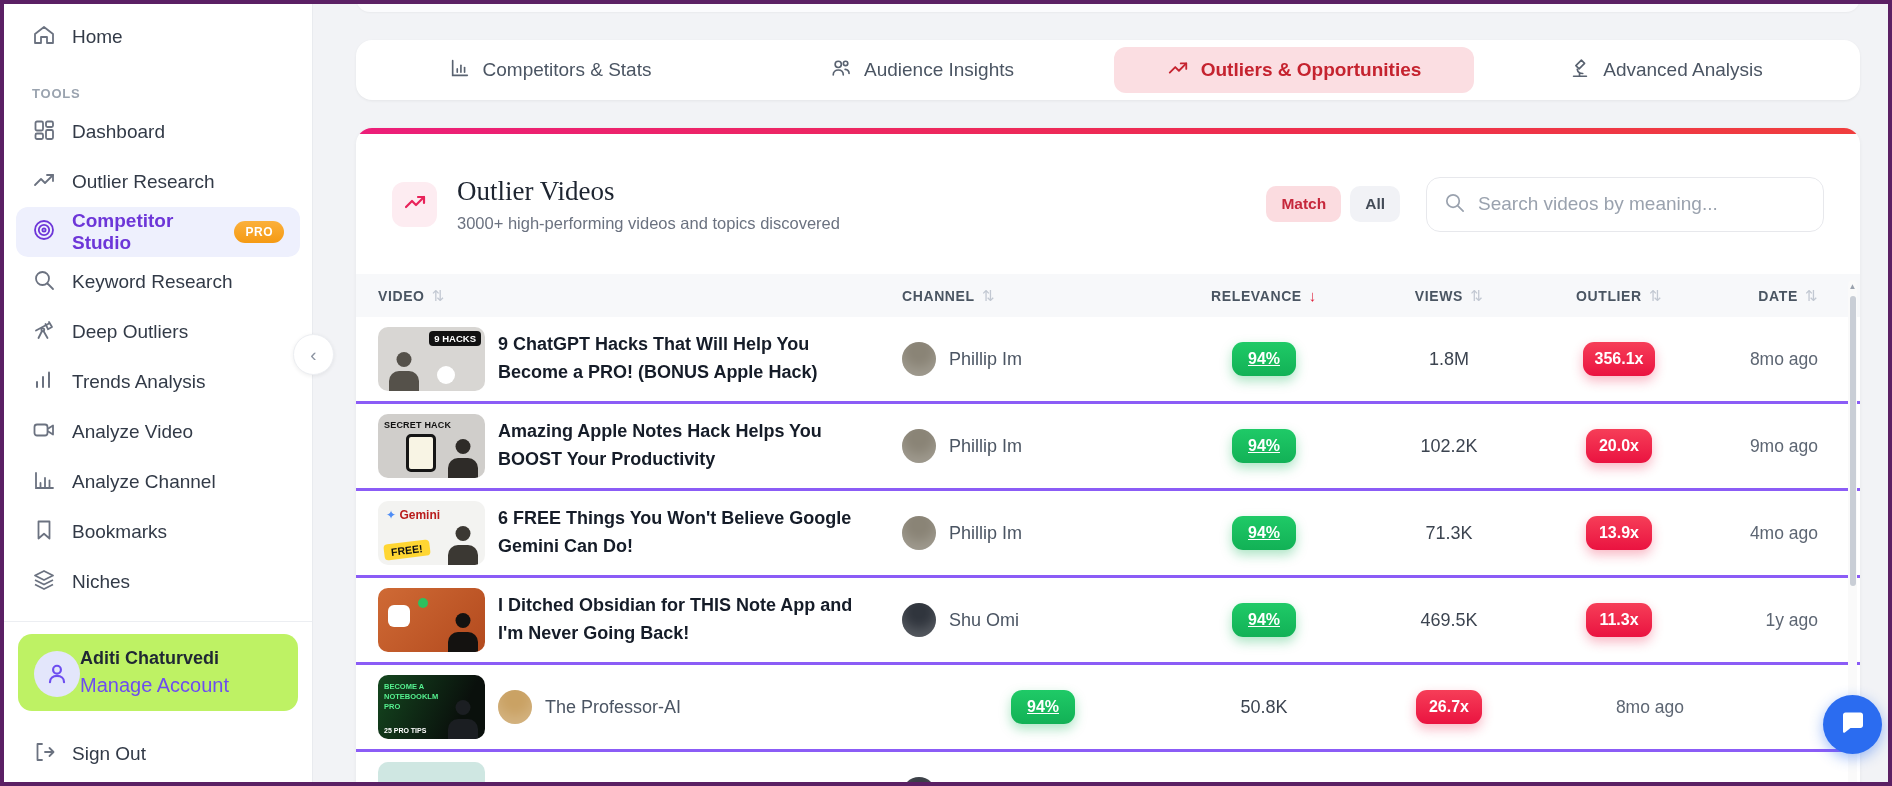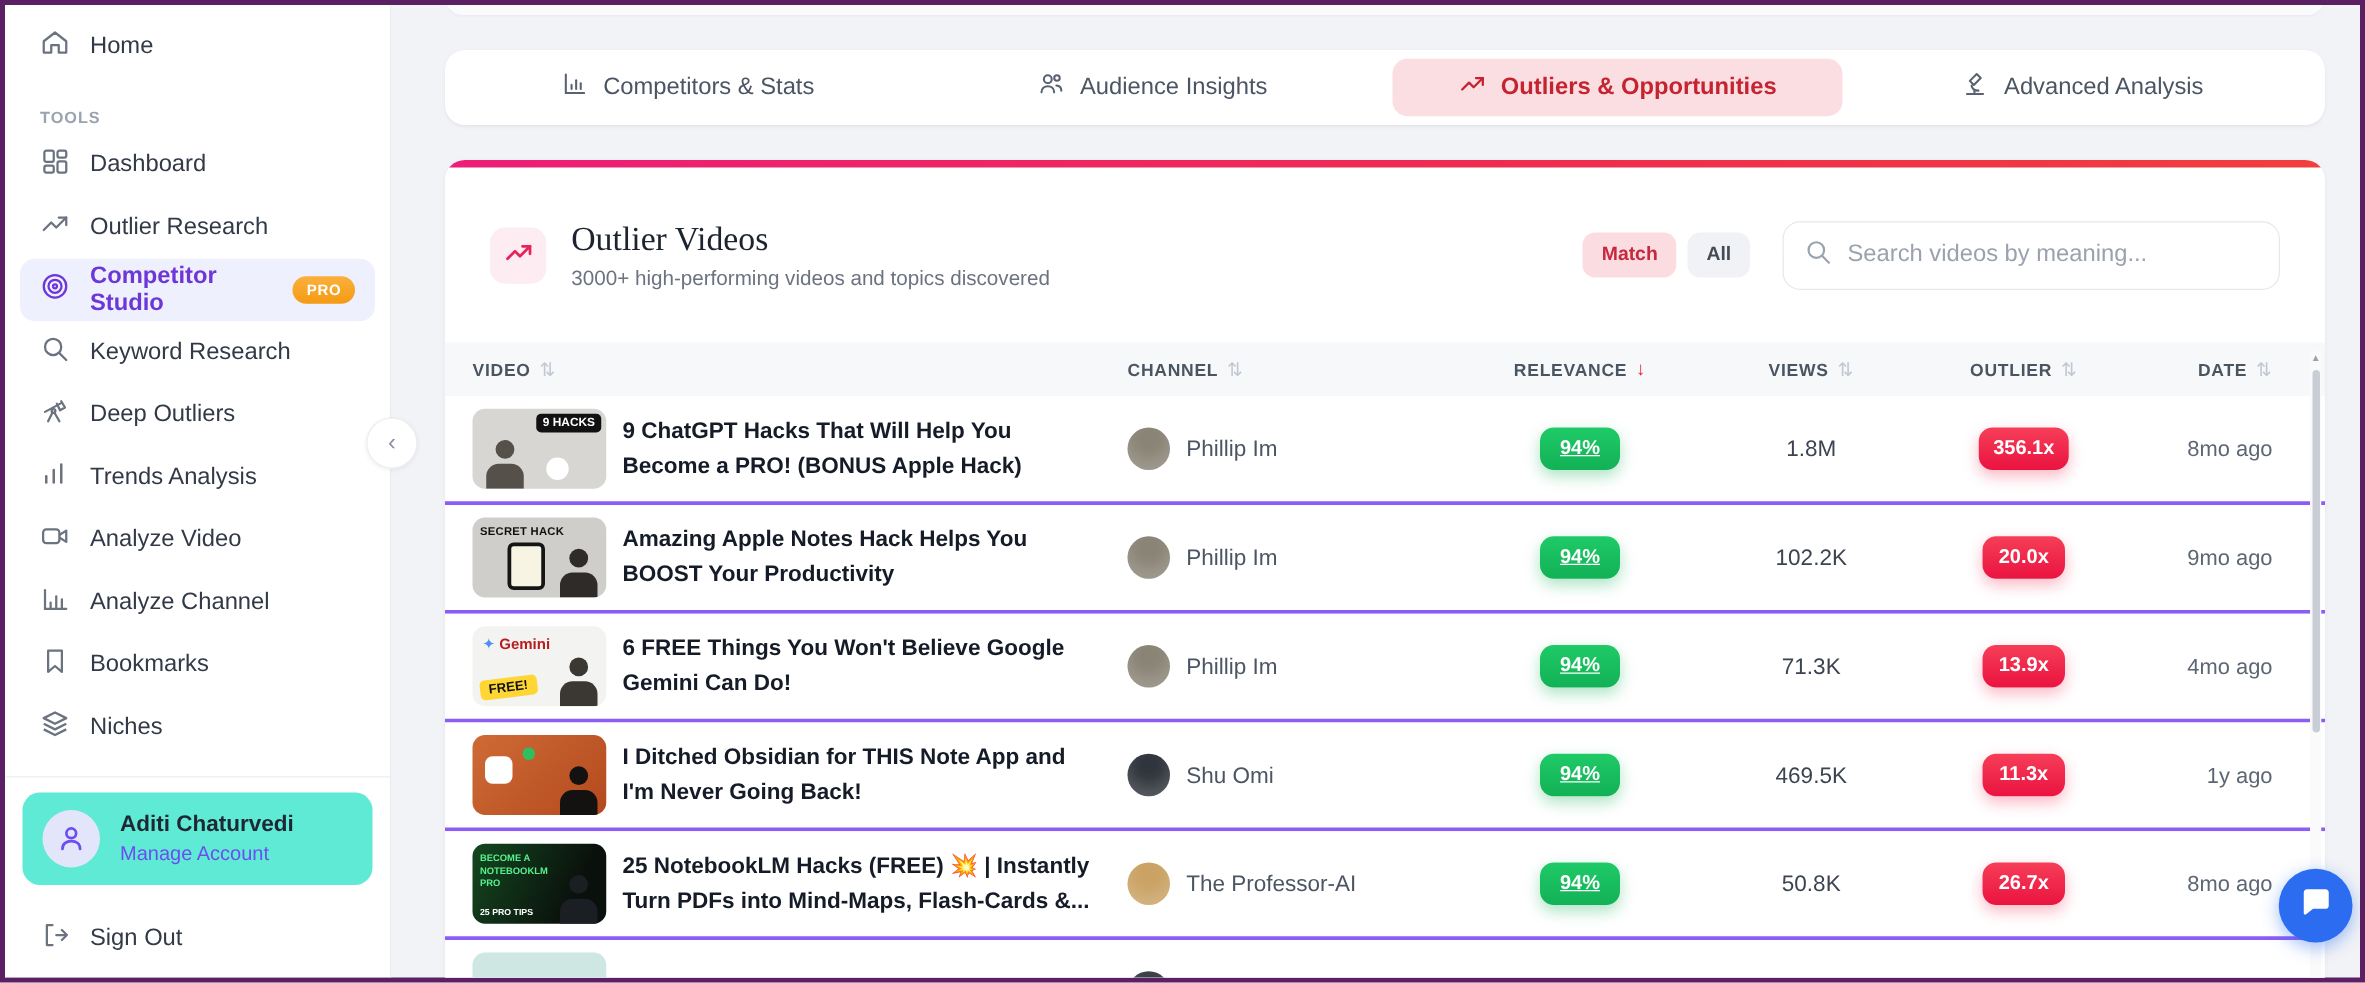--- a/index.html
+++ b/index.html
@@ -28,29 +28,29 @@
   .nav-item { height:50px; }
   .nav-item.active { background:#eef0fd; color:#6d36d8; font-weight:700; }
   .nav-item.active svg { stroke:#6d36d8; }
   .pro-badge {
     margin-left:auto; background:linear-gradient(180deg,#fbb03b,#f59a13);
     color:#fff; font-size:12px; font-weight:800; letter-spacing:.5px;
     padding:4px 11px; border-radius:999px;
   }
   .side-divider { border:none; border-top:1px solid #eceef2; margin-top:14px; }
   .user-card {
-    margin:12px 14px 0 14px; background:#5eead4; border-radius:14px;
-    display:flex; align-items:center; gap:16px; padding:14px 16px; cursor:pointer;
+    margin:12px 14px 0 14px; background:#bef264; border-radius:14px;
+    display:flex; align-items:flex-end; padding:14px 16px; cursor:pointer;
   }
   .user-avatar {
     width:46px; height:46px; border-radius:50%; background:#e3e6fb;
     display:flex; align-items:center; justify-content:center;
   }
   .user-name { font-size:18px; font-weight:700; color:#1f2734; }
-  .manage-link { font-size:16px; color:#6d4df0; margin-top:5px; cursor:pointer; }
+  .manage-link { font-size:20px; color:#6d4df0; margin-top:5px; cursor:pointer; }
   .signout { margin-top:20px; }
   
   .content { position:absolute; left:310px; right:0; top:0; bottom:0; }
   .top-sliver {
     position:absolute; left:42px; right:28px; top:-6px; height:14px;
     background:#fbfbfd; border-radius:0 0 14px 14px;
     box-shadow:0 1px 2px rgba(0,0,0,.04);
   }
   .tabs-card {
     position:absolute; left:42px; right:28px; top:36px; height:60px;
@@ -523,23 +523,20 @@
       </div>
 
       <div class="tgrid trow r4">
         <div>
             <div class="thumb" style="background: linear-gradient(115deg, rgb(20, 71, 31), rgb(10, 16, 12) 75%);">
               <span class="tb1">BECOME A NOTEBOOKLM PRO</span>
               <span class="tb2">25 PRO TIPS</span>
               <span class="person"></span>
             </div>
           </div>
-        <div>
-            <span class="vtitle">25 NotebookLM Hacks (FREE) 💥 | Instantly Turn PDFs into Mind-Maps, Flash-Cards &amp;...</span>
-          </div>
         <div class="c-channel">
             <span class="avatar" style="background: rgb(202, 162, 100);"></span>
             <span class="chname">The Professor-AI</span>
           </div>
         <div class="c-rel">
             <span class="badge-green">94%</span>
           </div>
         <div class="c-views">50.8K</div>
         <div class="c-out">
             <span class="badge-red">26.7x</span>

